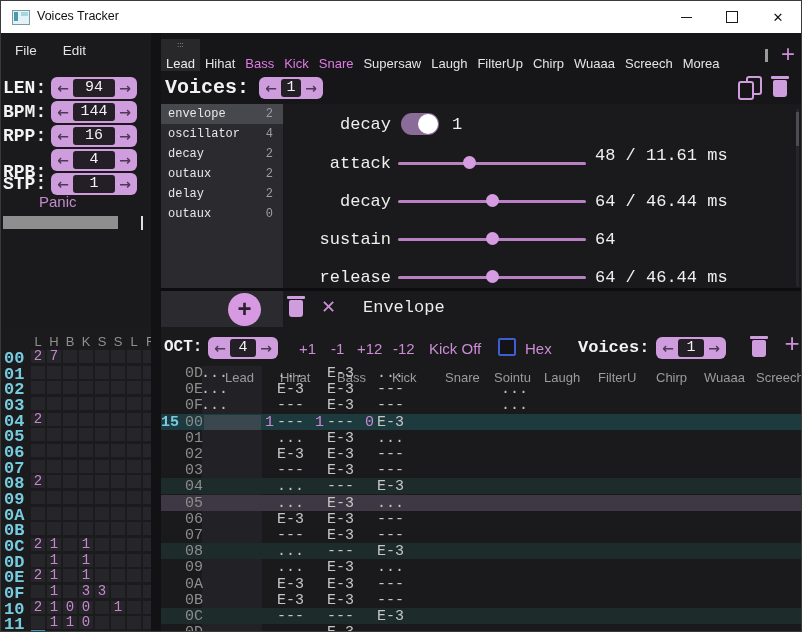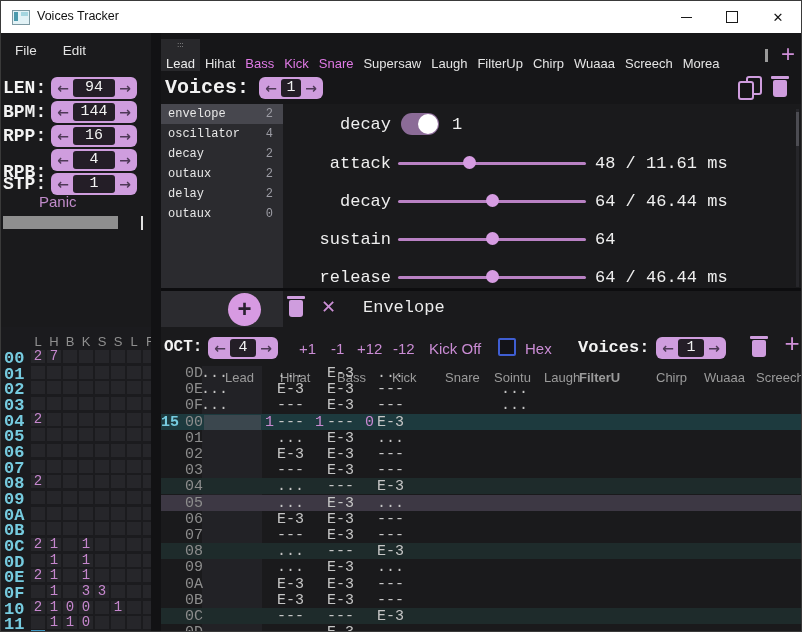--- a/index.html
+++ b/index.html
@@ -235,21 +235,21 @@
           <span class="ucount">0</span>
         </div>
       </div>
     <div id="params">
         <div class="plabel" style="position: absolute; top: 11px;">decay</div>
         <div id="stereo-toggle" style="position: absolute; top: 9px;"></div>
         <div class="pvalue" style="position: absolute; left: 291px; top: 11px;">1</div>
         <div class="plabel" style="position: absolute; top: 50px;">attack</div>
         <div class="slider-track" style="position: absolute; left: 237px; top: 58px;"></div>
         <div class="knob" style="position: absolute; left: 302px; top: 52px;"></div>
-        <div class="pvalue" style="position: absolute; left: 434px; top: 50px;">48 / 11.61 ms</div>
+        <div class="pvalue" style="position: absolute; left: 434px; top: 42px;">48 / 11.61 ms</div>
         <div class="plabel" style="position: absolute; top: 88px;">decay</div>
         <div class="slider-track" style="position: absolute; left: 237px; top: 96px;"></div>
         <div class="knob" style="position: absolute; left: 325px; top: 90px;"></div>
         <div class="pvalue" style="position: absolute; left: 434px; top: 88px;">64 / 46.44 ms</div>
         <div class="plabel" style="position: absolute; top: 126px;">sustain</div>
         <div class="slider-track" style="position: absolute; left: 237px; top: 134px;"></div>
         <div class="knob" style="position: absolute; left: 325px; top: 128px;"></div>
         <div class="pvalue" style="position: absolute; left: 434px; top: 126px;">64</div>
         <div class="plabel" style="position: absolute; top: 164px;">release</div>
         <div class="slider-track" style="position: absolute; left: 237px; top: 172px;"></div>
@@ -754,21 +754,21 @@
         <div class="hl-play" style="position: absolute; left: 0px; top: 168px; width: 642px; height: 16px;"></div>
         <div class="hl-beat" style="position: absolute; left: 0px; top: 216px; width: 642px; height: 16px;"></div>
         <div class="hl-beat" style="position: absolute; left: 0px; top: 281px; width: 642px; height: 16px;"></div>
         <div class="phead" style="position: absolute; left: 64px;">Lead</div>
         <div class="phead" style="position: absolute; left: 119px;">Hihat</div>
         <div class="phead" style="position: absolute; left: 176px;">Bass</div>
         <div class="phead" style="position: absolute; left: 231px;">Kick</div>
         <div class="phead" style="position: absolute; left: 284px;">Snare</div>
         <div class="phead" style="position: absolute; left: 333px;">Sointu</div>
         <div class="phead" style="position: absolute; left: 383px;">Laugh</div>
-        <div class="phead" style="position: absolute; left: 418px; font-weight: bold;">FilterU</div>
+        <div class="phead" style="position: absolute; left: 437px;">FilterU</div>
         <div class="phead" style="position: absolute; left: 495px;">Chirp</div>
         <div class="phead" style="position: absolute; left: 543px;">Wuaaa</div>
         <div class="phead" style="position: absolute; left: 595px;">Screech</div>
         <div class="pt c-num" style="position: absolute; left: 24px; top: 39px;">0D</div>
         <div class="pt c-note" style="position: absolute; left: 40px; top: 39px;">...</div>
         <div class="pt c-note" style="position: absolute; left: 116px; top: 39px;">...</div>
         <div class="pt c-note" style="position: absolute; left: 166px; top: 39px;">E-3</div>
         <div class="pt c-note" style="position: absolute; left: 216px; top: 39px;">...</div>
         <div class="pt c-num" style="position: absolute; left: 24px; top: 55px;">0E</div>
         <div class="pt c-note" style="position: absolute; left: 40px; top: 55px;">...</div>

